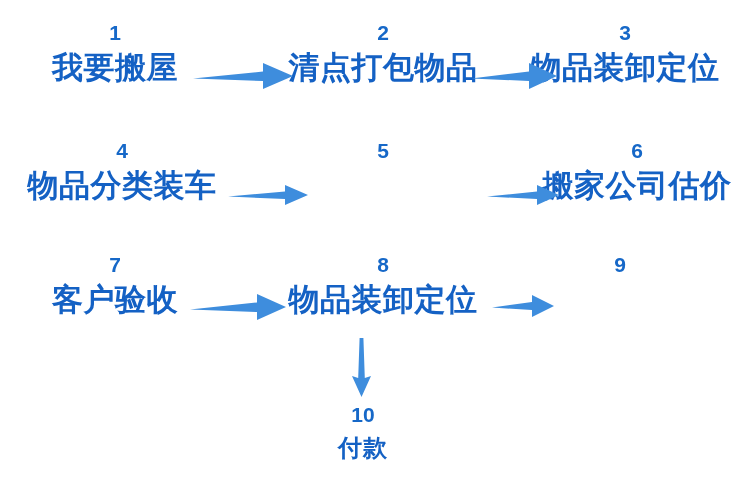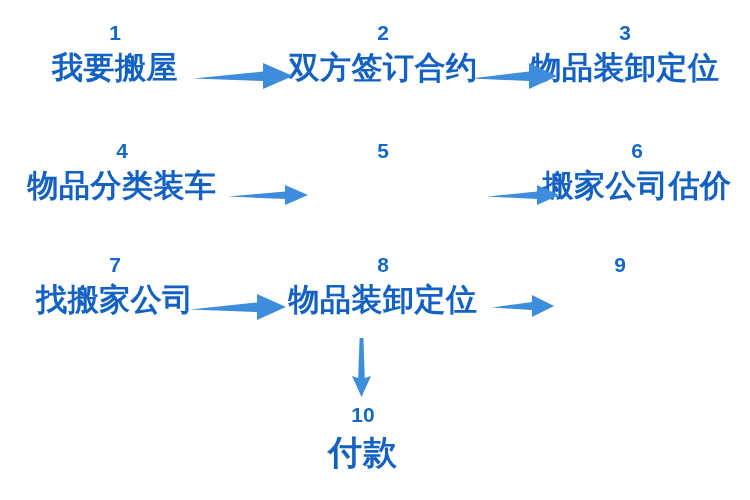--- a/index.html
+++ b/index.html
@@ -48,21 +48,21 @@
     line-height: 1.05;
     letter-spacing: 0.5px;
   }
 
   
   .step-node.final .step-number {
     font-size: 21px;
     margin-bottom: 10px;
   }
   .step-node.final .step-label {
-    font-size: 34px;
+    font-size: 24px;
     letter-spacing: 1px;
   }
 
   
   .arrow {
     position: absolute;
     overflow: visible;
   }
   .arrow svg { display: block; overflow: visible; }
 </style>
@@ -71,21 +71,21 @@
 
 <div id="flow-canvas">
 
   <div class="step-node" style="left:115px; top:22px;">
     <div class="step-number">1</div>
     <div class="step-label">我要搬屋</div>
   </div>
 
   <div class="step-node" style="left:383px; top:22px;">
     <div class="step-number">2</div>
-    <div class="step-label">双方签订合约</div>
+    <div class="step-label">清点打包物品</div>
   </div>
 
   <div class="step-node" style="left:625px; top:22px;">
     <div class="step-number">3</div>
     <div class="step-label">物品装卸定位</div>
   </div>
 
   <div class="arrow" style="left:193px; top:62px; width:100px; height:28px;">
     <svg width="100" height="28" viewBox="0 0 100 28">
       <path d="M0,16.5 L70,9.5 L70,1 L100,14 L70,27 L70,19 Z" fill="#3e8ddd"></path>
@@ -119,21 +119,21 @@
   </div>
 
   <div class="arrow" style="left:487px; top:184px; width:72px; height:22px;">
     <svg width="72" height="22" viewBox="0 0 72 22">
       <path d="M0,12.5 L50,7.5 L50,1 L72,11 L50,21 L50,15 Z" fill="#3e8ddd"></path>
     </svg>
   </div>
 
   <div class="step-node" style="left:115px; top:254px;">
     <div class="step-number">7</div>
-    <div class="step-label">找搬家公司</div>
+    <div class="step-label">客户验收</div>
   </div>
 
   <div class="step-node" style="left:383px; top:254px;">
     <div class="step-number">8</div>
     <div class="step-label">物品装卸定位</div>
   </div>
 
   <div class="step-node" style="left:620px; top:254px;">
     <div class="step-number">9</div>
   </div>

